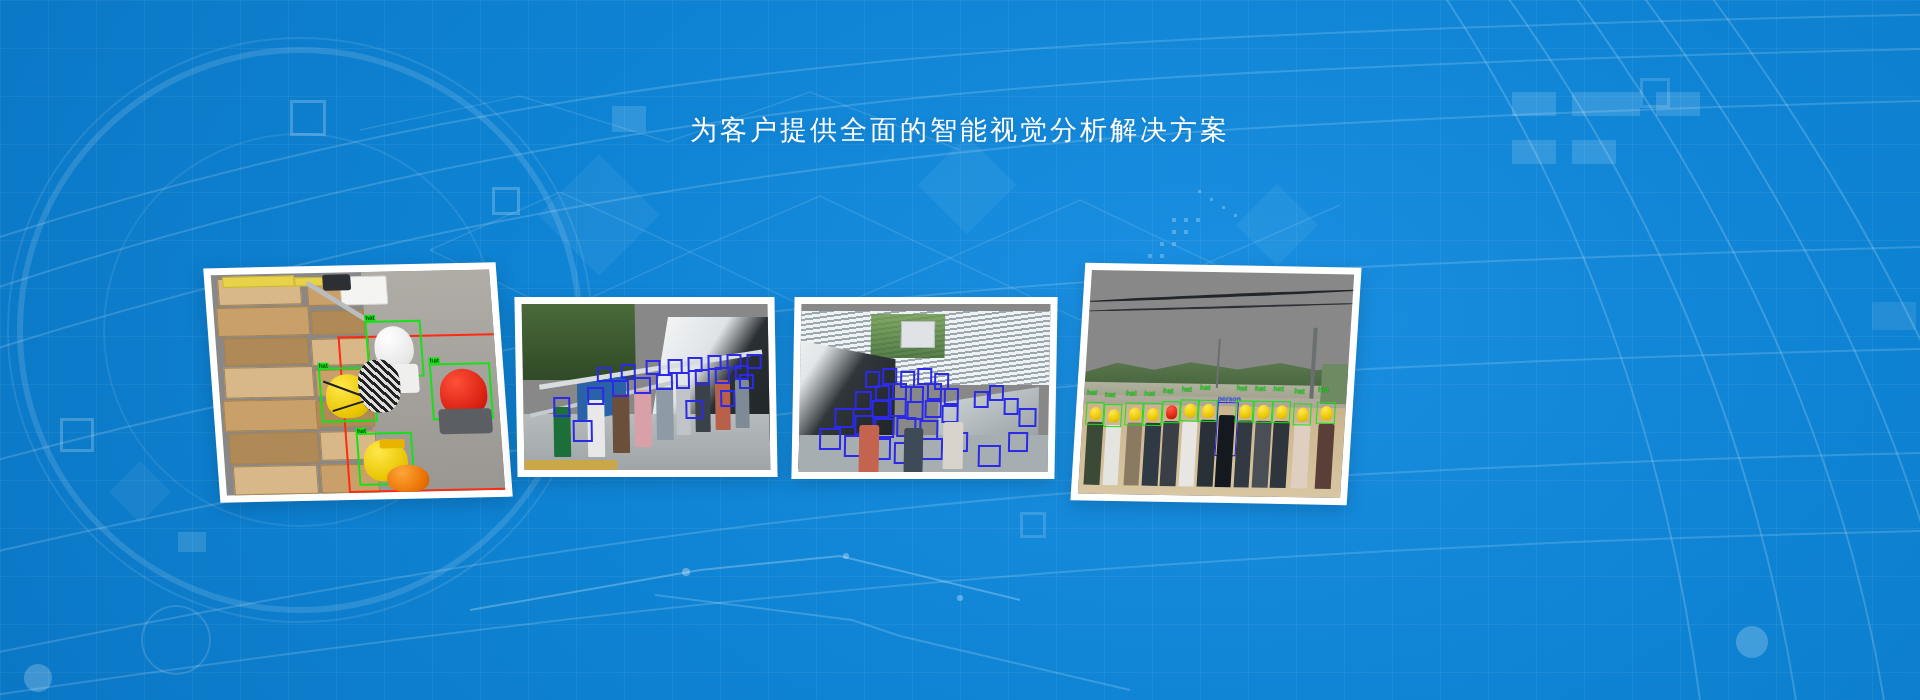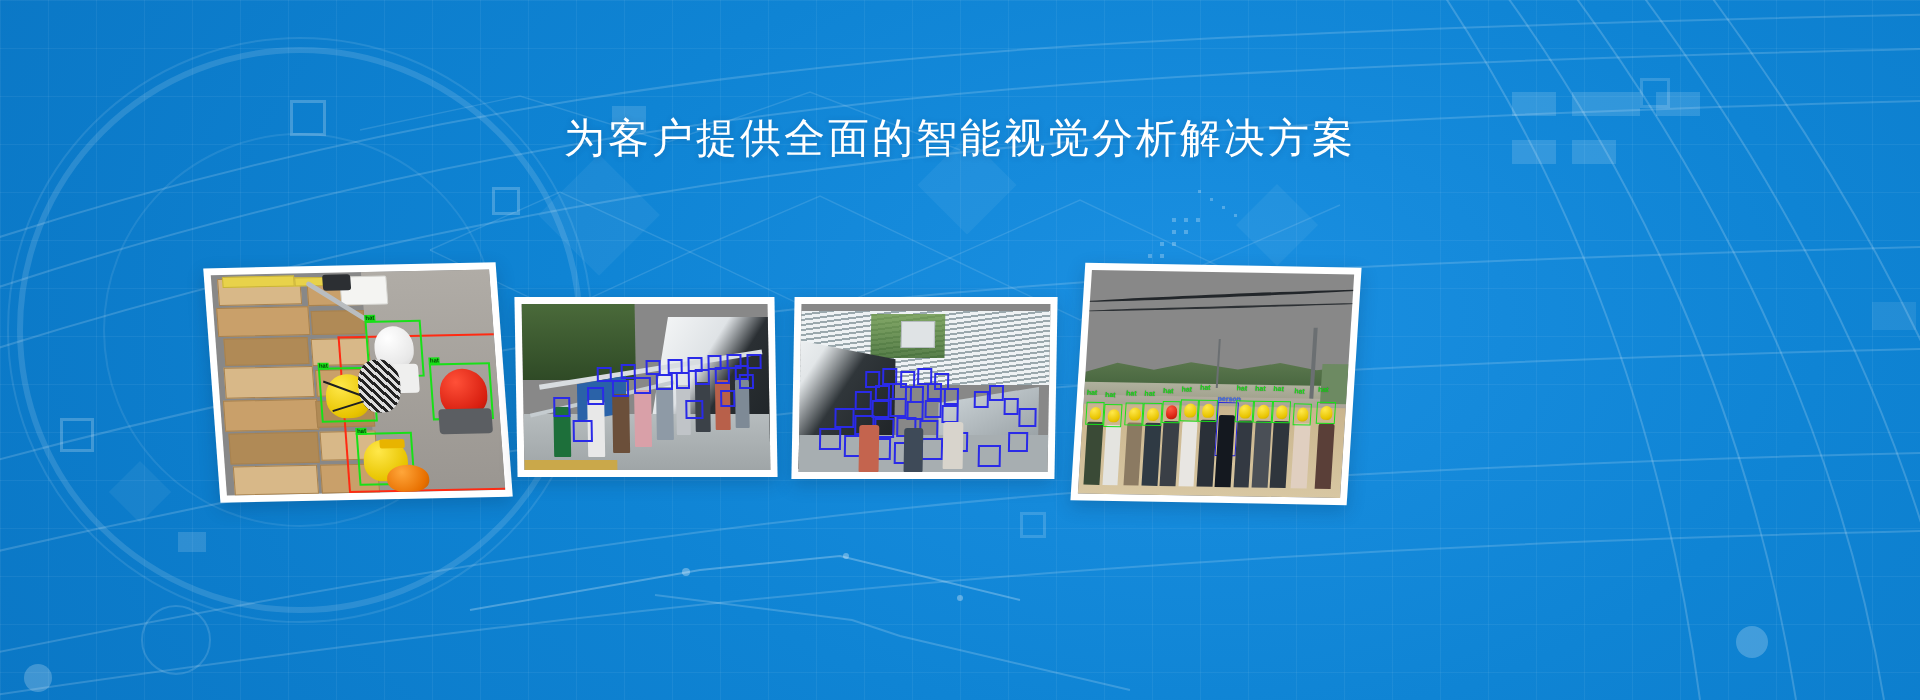--- a/index.html
+++ b/index.html
@@ -35,21 +35,21 @@
     position:absolute; left:0; right:0; top:86px;
     text-align:center; z-index:6;
   }
   .headline {
     font-size:52px; font-weight:bold; color:#ffffff;
     letter-spacing:2px; line-height:1.1;
     text-shadow:0 2px 10px rgba(0,40,80,.25);
   }
   .subhead {
     margin-top:28px;
-    font-size:41px; font-weight:normal; color:#ffffff;
+    font-size:27px; font-weight:normal; color:#ffffff;
     letter-spacing:3px; line-height:1.2;
     text-shadow:0 1px 6px rgba(0,40,80,.18);
   }
 
   
   .strip {
     position:absolute; left:0; top:255px; width:1920px; height:270px;
     z-index:5;
   }
   .card {

